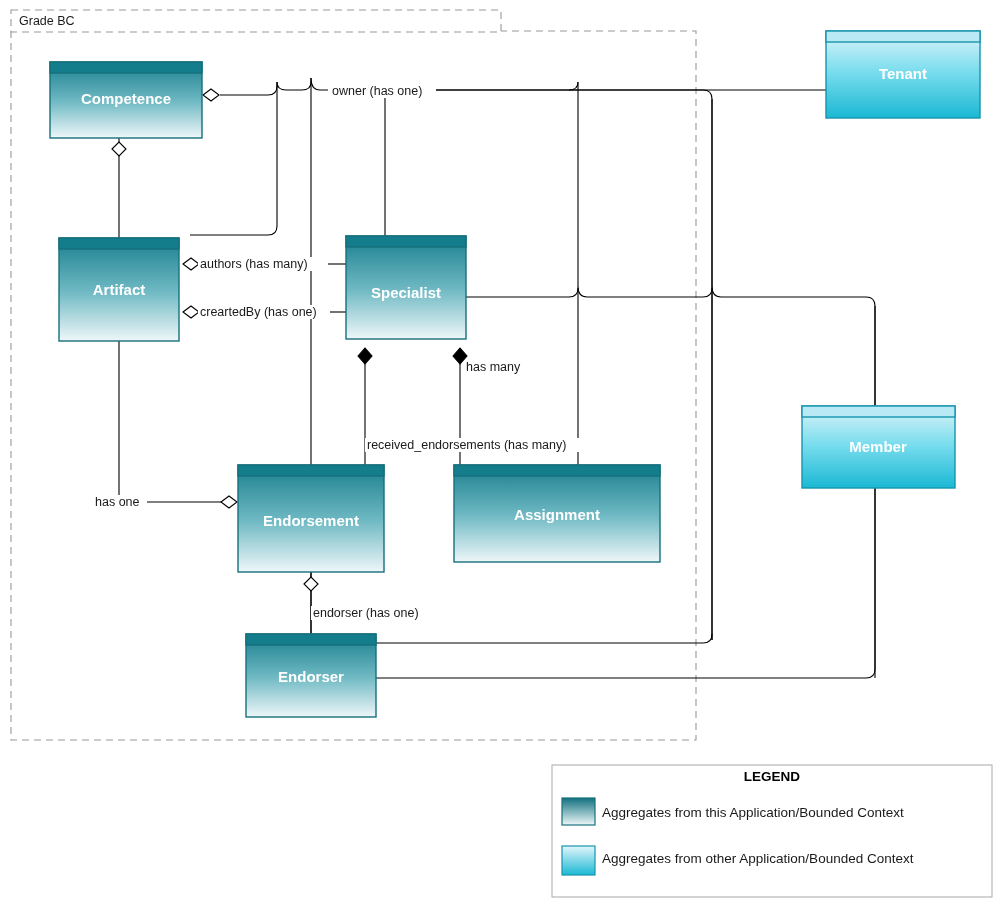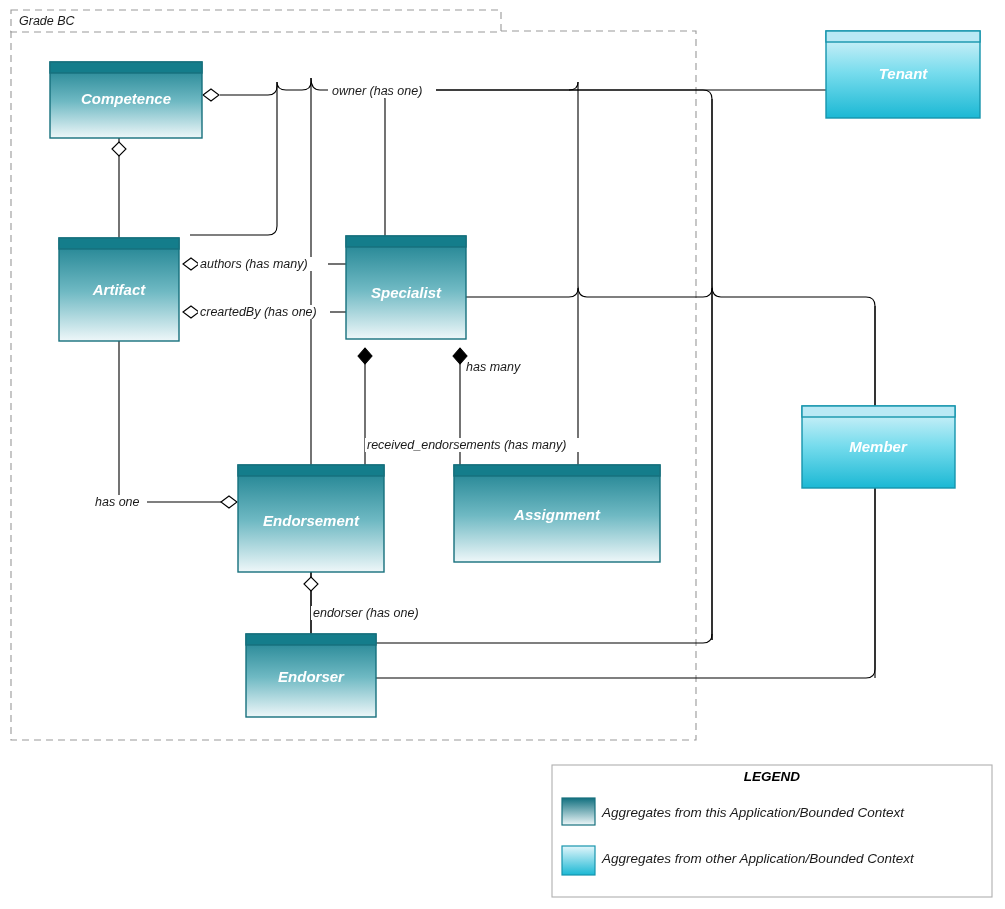--- a/index.html
+++ b/index.html
@@ -10,21 +10,20 @@
   body {
     width: 1005px;
     height: 909px;
     font-family: "Liberation Sans", sans-serif;
     overflow: hidden;
   }
   #diagram-root {
     position: relative;
     width: 1005px;
     height: 909px;
-    font-style: italic;
   }
   svg.diagram {
     position: absolute;
     top: 0;
     left: 0;
     width: 1005px;
     height: 909px;
   }
   .edge-line {
     fill: none;

